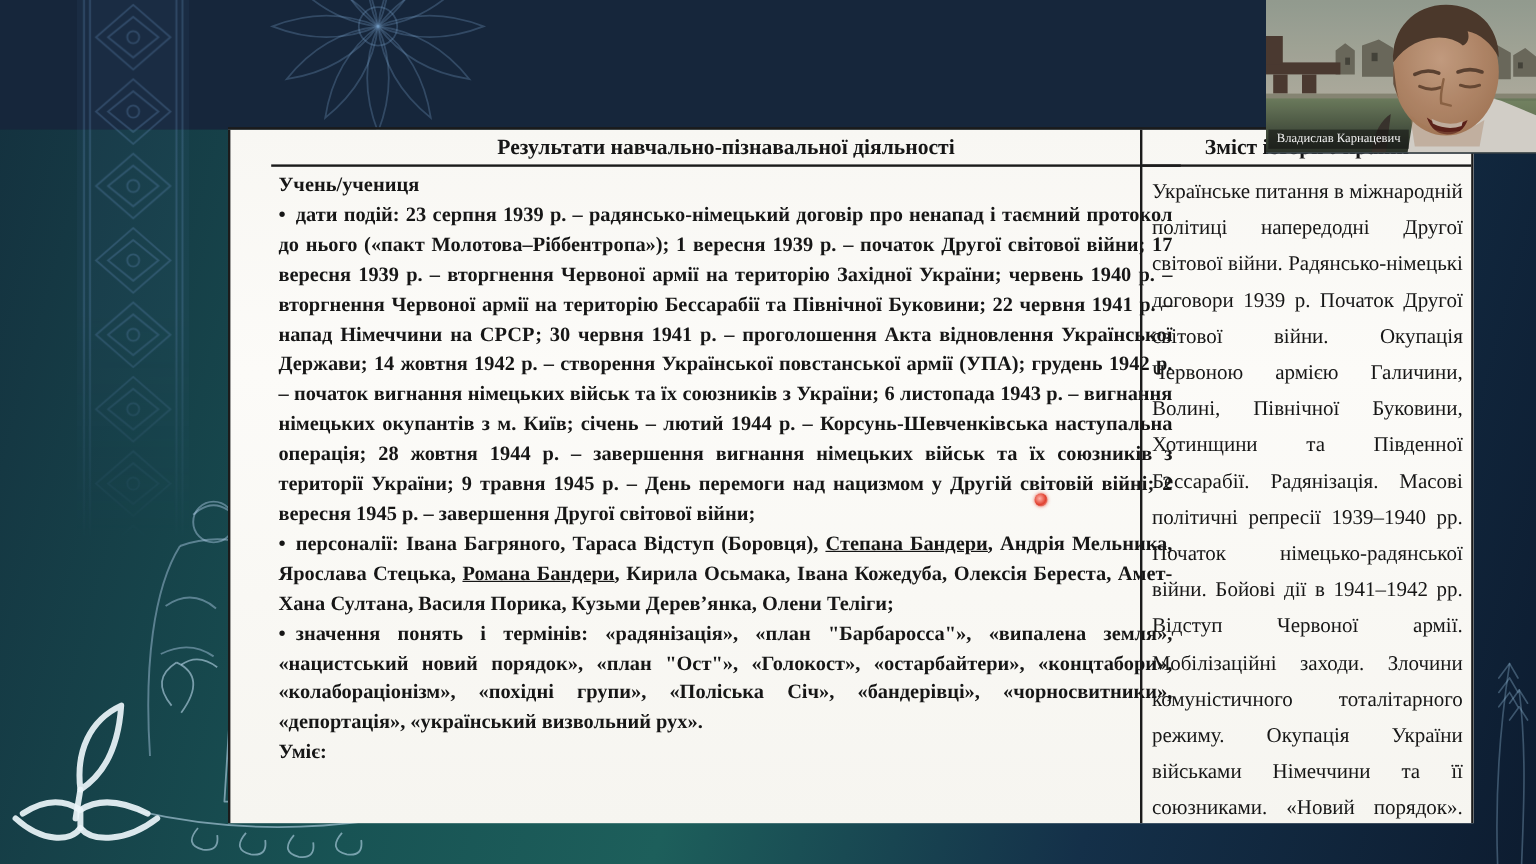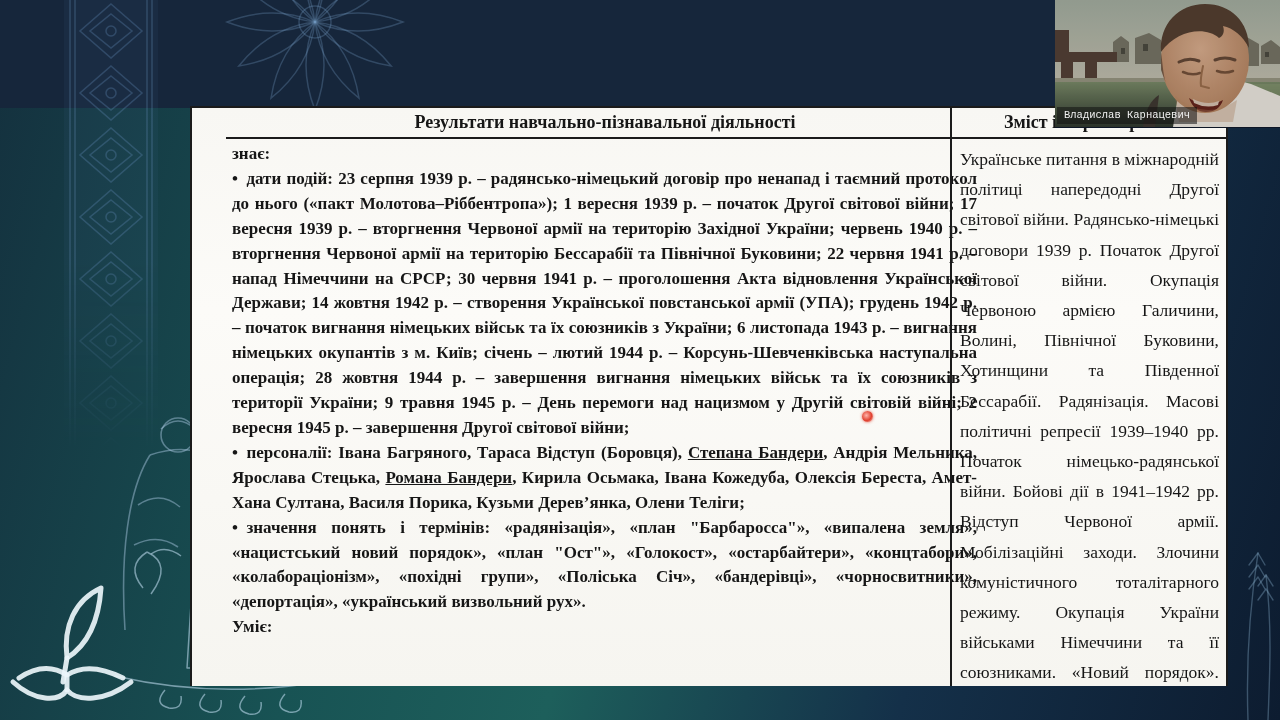--- a/index.html
+++ b/index.html
@@ -28,21 +28,21 @@
   .b-dot{font-size:17px;}
   .u{text-decoration:underline;}
   .cell-body-right{padding:5px 7px 0 8px;font-size:17.5px;line-height:30.2px;text-align:justify;}
   
   .laser{position:absolute;left:862px;top:411px;width:11px;height:11px;border-radius:50%;
     z-index:4;box-shadow:0 0 3px rgba(224,64,47,.8);}
   
   .webcam{position:absolute;left:1055px;top:0;width:225px;height:127px;overflow:hidden;
     z-index:5;background:#8f988c;border-bottom:1px solid #0d1626;}
   .cam-name{position:absolute;left:2px;bottom:3px;background:rgba(16,16,16,.55);
-    color:#f1f1f1;font-family:Liberation Mono, monospace;font-size:10.5px;
+    color:#f1f1f1;font-family:Liberation Serif, serif;font-size:10.5px;
     padding:2px 7px 3px;white-space:nowrap;}
 </style>
 </head>
 <body>
 
 <div class="stage">
 
   <div class="top-band"></div>
 
   <svg class="deco emb-stripe" width="94" height="470" viewBox="0 0 94 470">
@@ -132,21 +132,21 @@
       <path d="M40 175 C42 125 44 80 38 30"></path>
       <path d="M30 8 l-9 12 M30 20 l-9 12 M30 32 l-9 12 M30 8 l7 12 M30 20 l7 12 M30 32 l7 12"></path>
       <path d="M38 30 l-8 11 M38 44 l-8 11 M38 30 l7 11 M38 44 l7 11"></path>
     </g>
   </svg>
 
   <div class="doc">
     <div class="col-left">
       <div class="cell-header">Результати навчально-пізнавальної діяльності</div>
       <div class="cell-body-left">
-        <p class="hd">знає:</p>
+        <p class="hd">Учень/учениця</p>
         <div>
             <p class="bullet"><span class="b-dot">• </span><span>дати подій: 23 серпня 1939 р. – радянсько-німецький договір про ненапад і таємний протокол до нього («пакт Молотова–Ріббентропа»); 1 вересня 1939 р. – початок Другої світової війни; 17 вересня 1939 р. – вторгнення Червоної армії на територію Західної України; червень 1940 р. – вторгнення Червоної армії на територію Бессарабії та Північної Буковини; 22 червня 1941 р. – напад Німеччини на СРСР; 30 червня 1941 р. – проголошення Акта відновлення Української Держави; 14 жовтня 1942 р. – створення Української повстанської армії (УПА); грудень 1942 р. – початок вигнання німецьких військ та їх союзників з України; 6 листопада 1943 р. – вигнання німецьких окупантів з м. Київ; січень – лютий 1944 р. – Корсунь-Шевченківська наступальна операція; 28 жовтня 1944 р. – завершення вигнання німецьких військ та їх союзників з території України; 9 травня 1945 р. – День перемоги над нацизмом у Другій світовій війні; 2 вересня 1945 р. – завершення Другої світової війни;</span></p>
             <p class="bullet"><span class="b-dot">• </span><span>персоналії: Івана Багряного, Тараса Відступ (Боровця), </span><span class="u">Степана Бандери</span><span>, Андрія Мельника, Ярослава Стецька, </span><span class="u">Романа Бандери</span><span>, Кирила Осьмака, Івана Кожедуба, Олексія Береста, Амет-Хана Султана, Василя Порика, Кузьми Дерев’янка, Олени Теліги;</span></p>
             <p class="bullet"><span class="b-dot">• </span><span>значення понять і термінів: «радянізація», «план "Барбаросса"», «випалена земля», «нацистський новий порядок», «план "Ост"», «Голокост», «остарбайтери», «концтабори», «колабораціонізм», «похідні групи», «Поліська Січ», «бандерівці», «чорносвитники», «депортація», «український визвольний рух».</span></p>
           </div>
         <p class="hd">Уміє:</p>
       </div>
     </div>
     <div class="col-right">
       <div class="cell-header">Зміст історії України</div>

